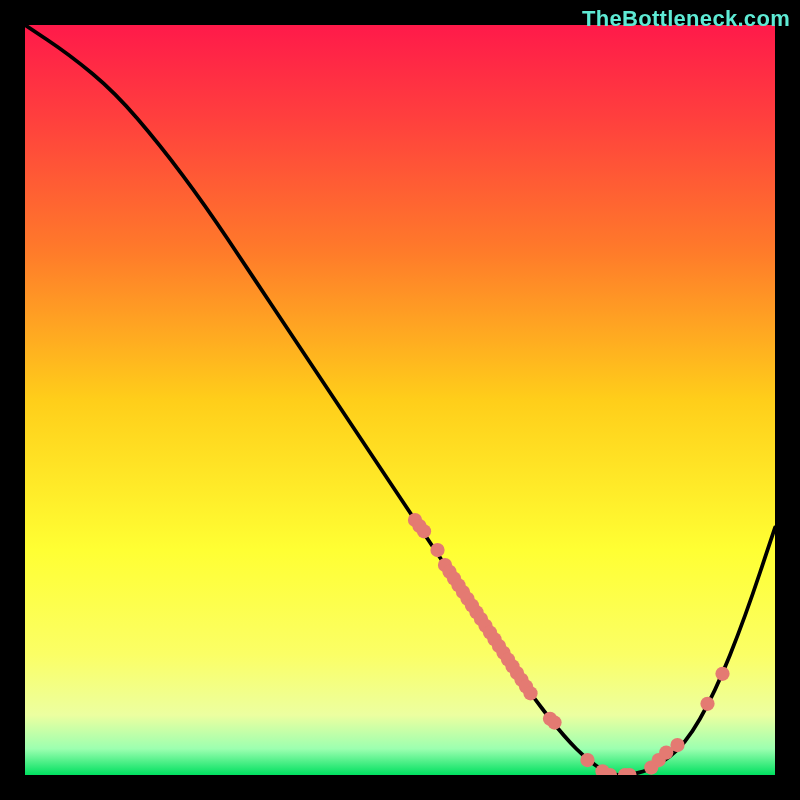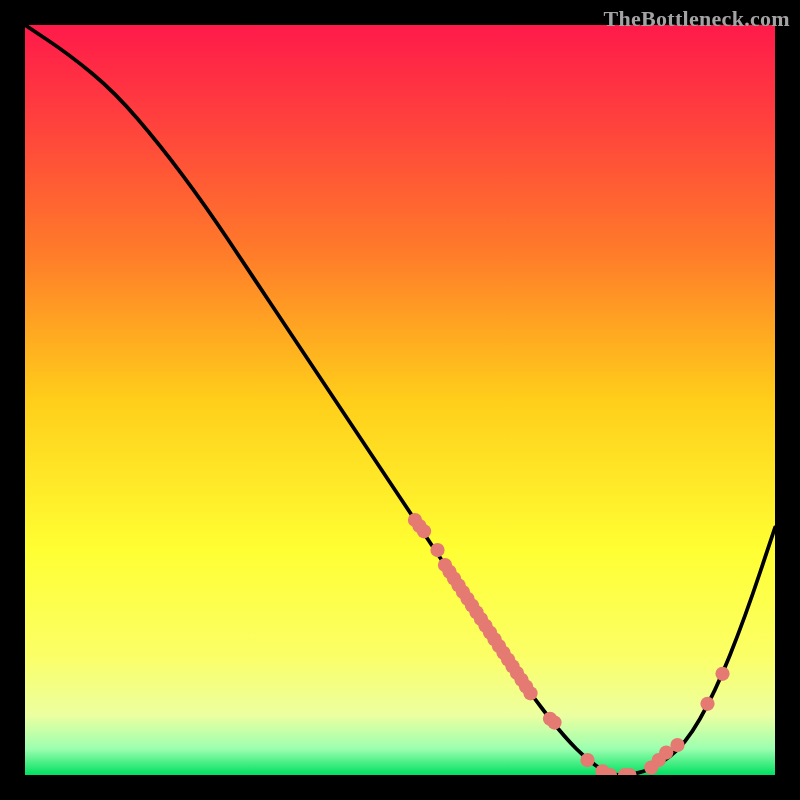--- a/index.html
+++ b/index.html
@@ -14,27 +14,26 @@
   .stage {
     position: relative;
     width: 800px;
     height: 800px;
     background: #000;
   }
   .watermark {
     position: absolute;
     top: 6px;
     right: 10px;
-    color: #a3a3a3;
+    color: #5eead4;
     font-size: 22px;
     font-weight: 600;
     letter-spacing: 0.3px;
     z-index: 5;
     user-select: none;
-    font-family: Liberation Serif, serif;
   }
   svg.plot {
     position: absolute;
     left: 25px;
     top: 25px;
     width: 750px;
     height: 750px;
   }
 </style>
 </head>

